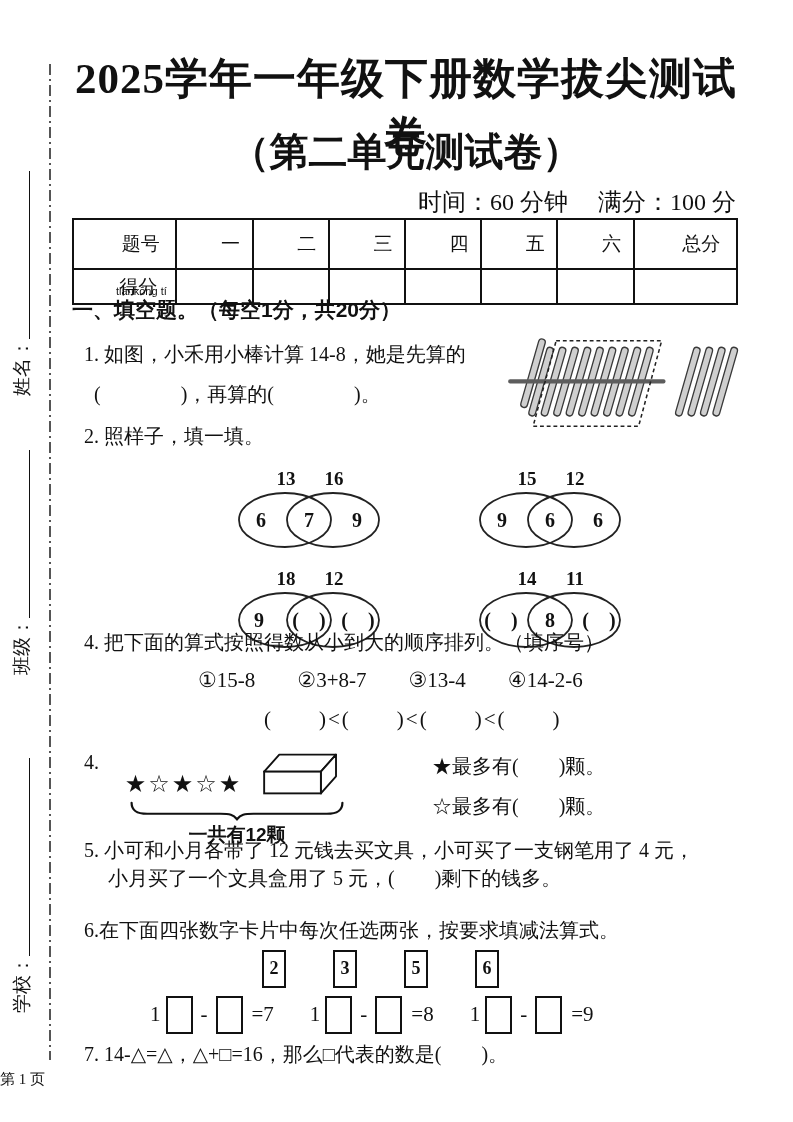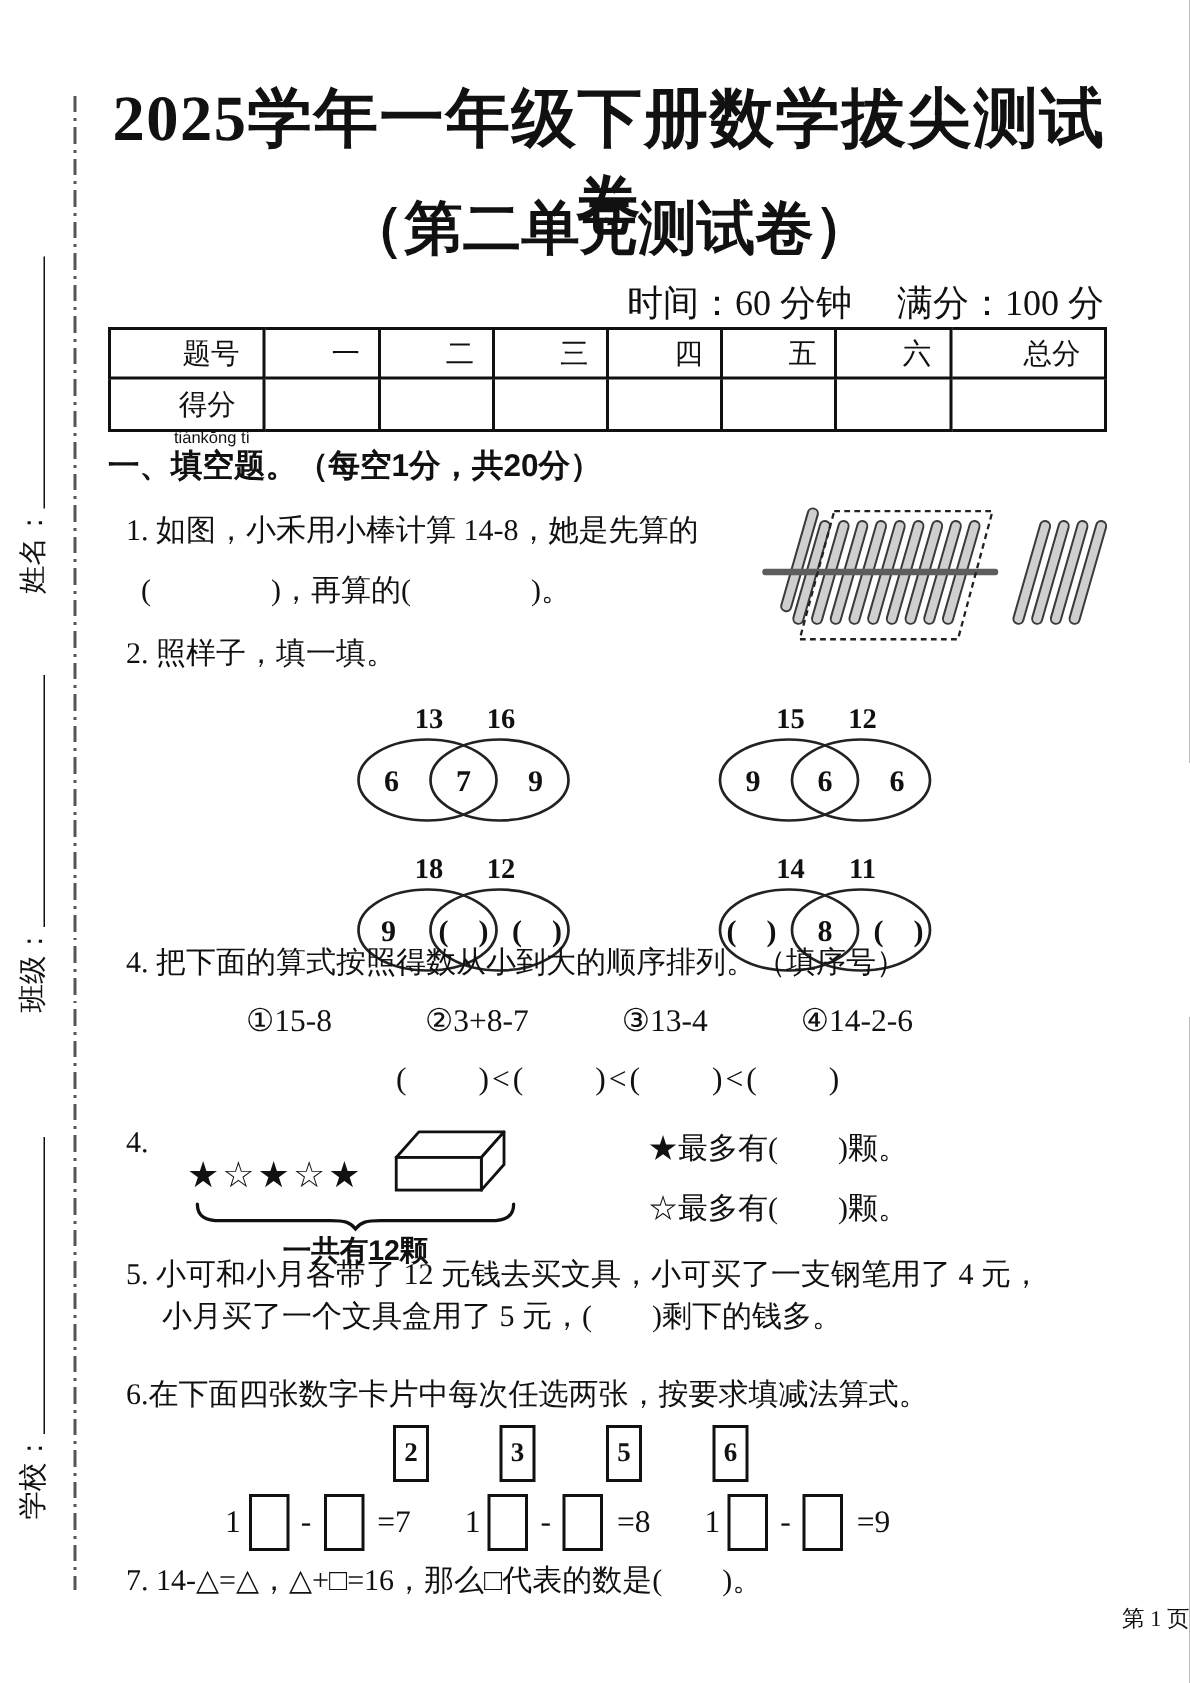--- a/index.html
+++ b/index.html
@@ -31,21 +31,21 @@
   .title2 { position:absolute; top:113px; left:70px; width:672px; text-align:center;
             font-size:39px; font-weight:900;margin-top:12px; }
   .info-line { position:absolute; top:186px; left:70px; width:666px; text-align:right;
                font-size:24px; }
   .info-line .sep { display:inline-block; width:30px; }
 
   
   table.score { position:absolute; top:218px; left:72px; width:666px; height:68px;
                 border-collapse:collapse; font-size:19px; }
   table.score th, table.score td { border:2px solid #111; text-align:center; font-weight:normal; }
-  table.score th { height:33px;padding-left:32px; }
+  table.score th { height:50px;padding-left:32px; }
   table.score td { height:35px;padding-left:27px; }
 
   
   .sec1 { position:absolute; top:296px; left:72px; font-family:"Liberation Sans","DejaVu Sans",sans-serif;
           font-weight:bold; font-size:21px; }
   .pinyin-wrap { position:relative; }
   .pinyin { position:absolute; top:-13px; left:2px; font-size:11px; font-weight:normal;
             font-family:"Liberation Sans","DejaVu Sans",sans-serif; white-space:nowrap; }
 
   .q { position:absolute; left:84px; font-size:20px; line-height:1.4; }
@@ -58,21 +58,21 @@
 
   
   .q2 { top:422px; width:660px; }
   .venn-row { display:flex; gap:91px; margin-left:150px; margin-top:20px; }
   .venn text { font:bold 20px "Liberation Serif","DejaVu Serif",serif; fill:#111; text-anchor:middle; }
   .venn text.vlabel { font-size:19px; }
   .venn ellipse { fill:none; stroke:#222; stroke-width:1.8; }
 
   
   .q3 { top:628px; width:660px; }
-  .q3-items { display:flex; gap:62px; margin-left:80px; margin-top:10px; font-size:21px; }
+  .q3-items { display:flex; gap:42px; margin-left:114px; margin-top:10px; font-size:21px; }
   .q3-answer { margin-left:180px; margin-top:10px; font-size:21px; letter-spacing:2px; }
 
   
   .q4 { top:748px; width:660px; height:92px; }
   .q4-fig { position:absolute; left:28px; top:0; width:250px; text-align:center; }
   .q4-starrow { display:flex; align-items:flex-end; justify-content:center; }
   .q4-stars { font-size:24px; letter-spacing:2px; line-height:1; padding-bottom:4px; }
   .q4-brace { display:block; margin:0 auto; }
   .q4-caption { font-family:"Liberation Sans","DejaVu Sans",sans-serif; font-weight:bold;
                 font-size:19px; margin-top:0px; }
@@ -89,21 +89,21 @@
   .card { width:24px; height:38px; border:2px solid #111; display:flex; align-items:center;
           justify-content:center; font-weight:bold; font-size:18px; }
   .eq-row { display:flex; gap:36px; margin-left:66px; margin-top:8px; align-items:center; }
   .eq { display:flex; align-items:center; font-size:21px; }
   .eq .ebox { width:27px; height:38px; border:2px solid #111; margin:0 5px; }
   .eq .eop { margin:0 3px; }
   .eq .eres { margin-left:4px; }
 
   
   .q7 { top:1040px; width:670px; }
-  .footer { position:absolute; top:1070px; left:0; width:793px; text-align:right; font-size:15px; }
+  .footer { position:absolute; top:1070px; left:0; width:793px; text-align:left; font-size:15px; }
 </style>
 </head>
 <body>
 
 <div class="page">
 
   <div class="seal-line"></div>
   <div class="side-label side-name">
     <span>姓名：</span>
       <span class="blank-line"></span>

